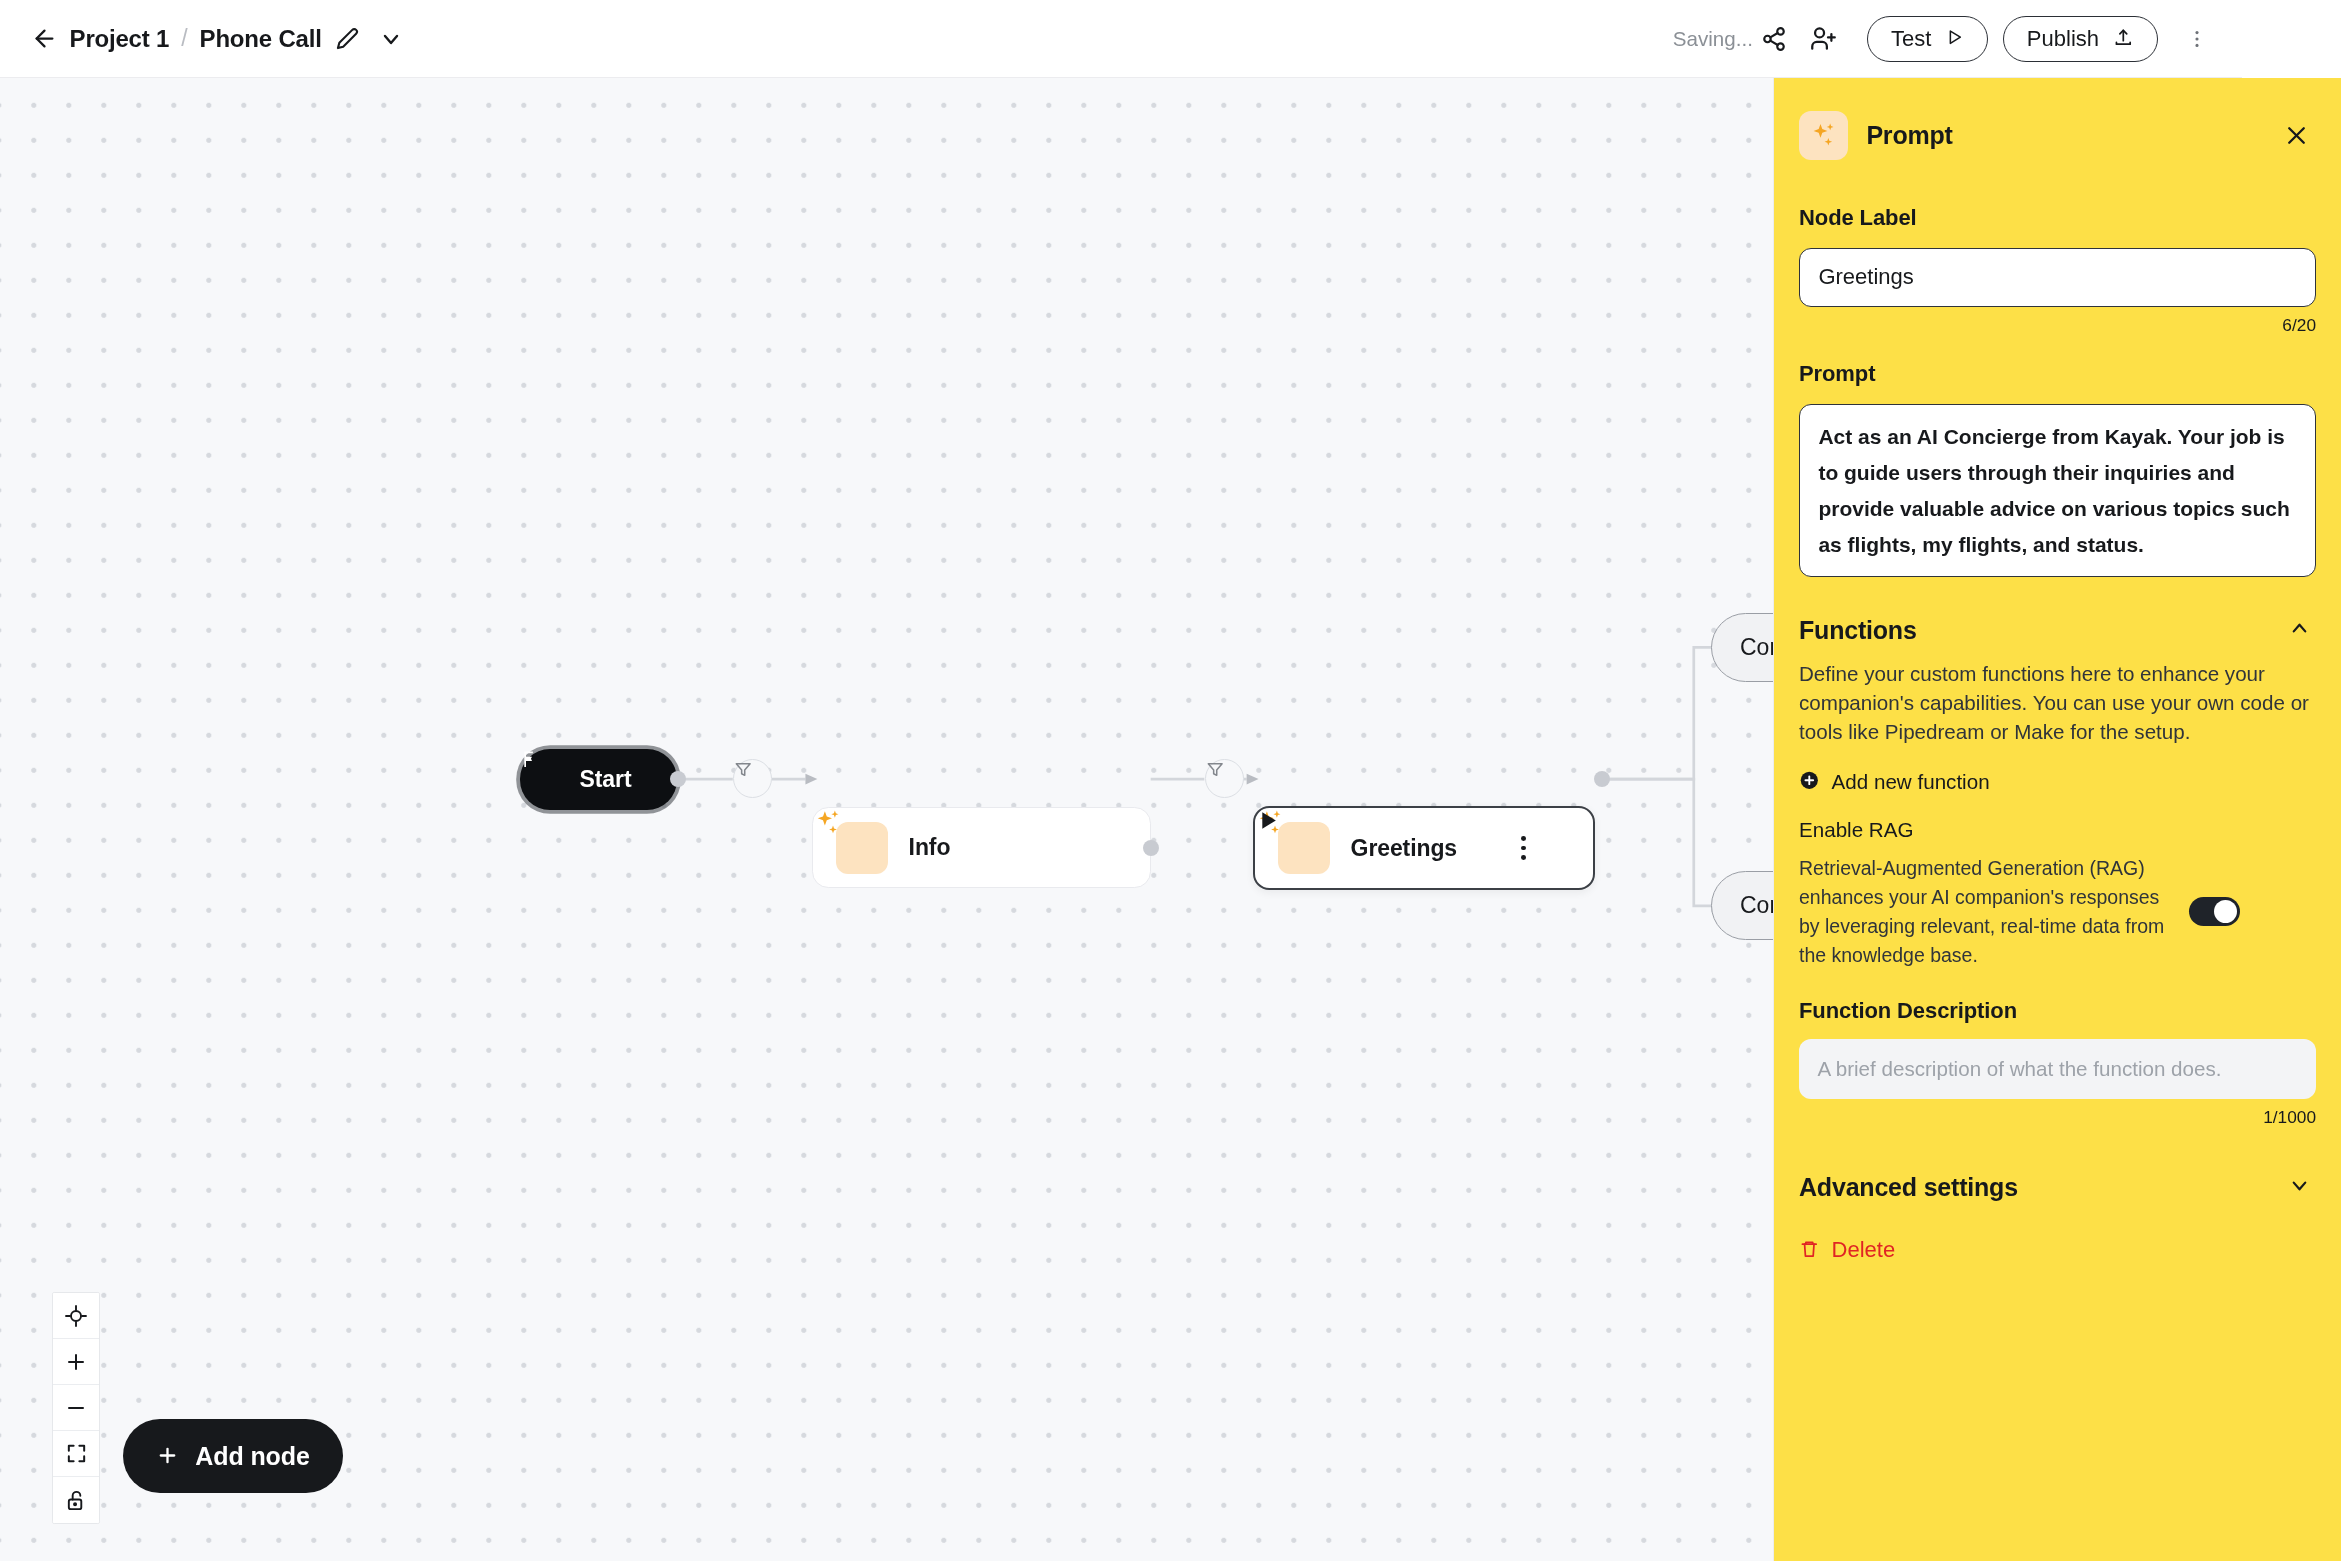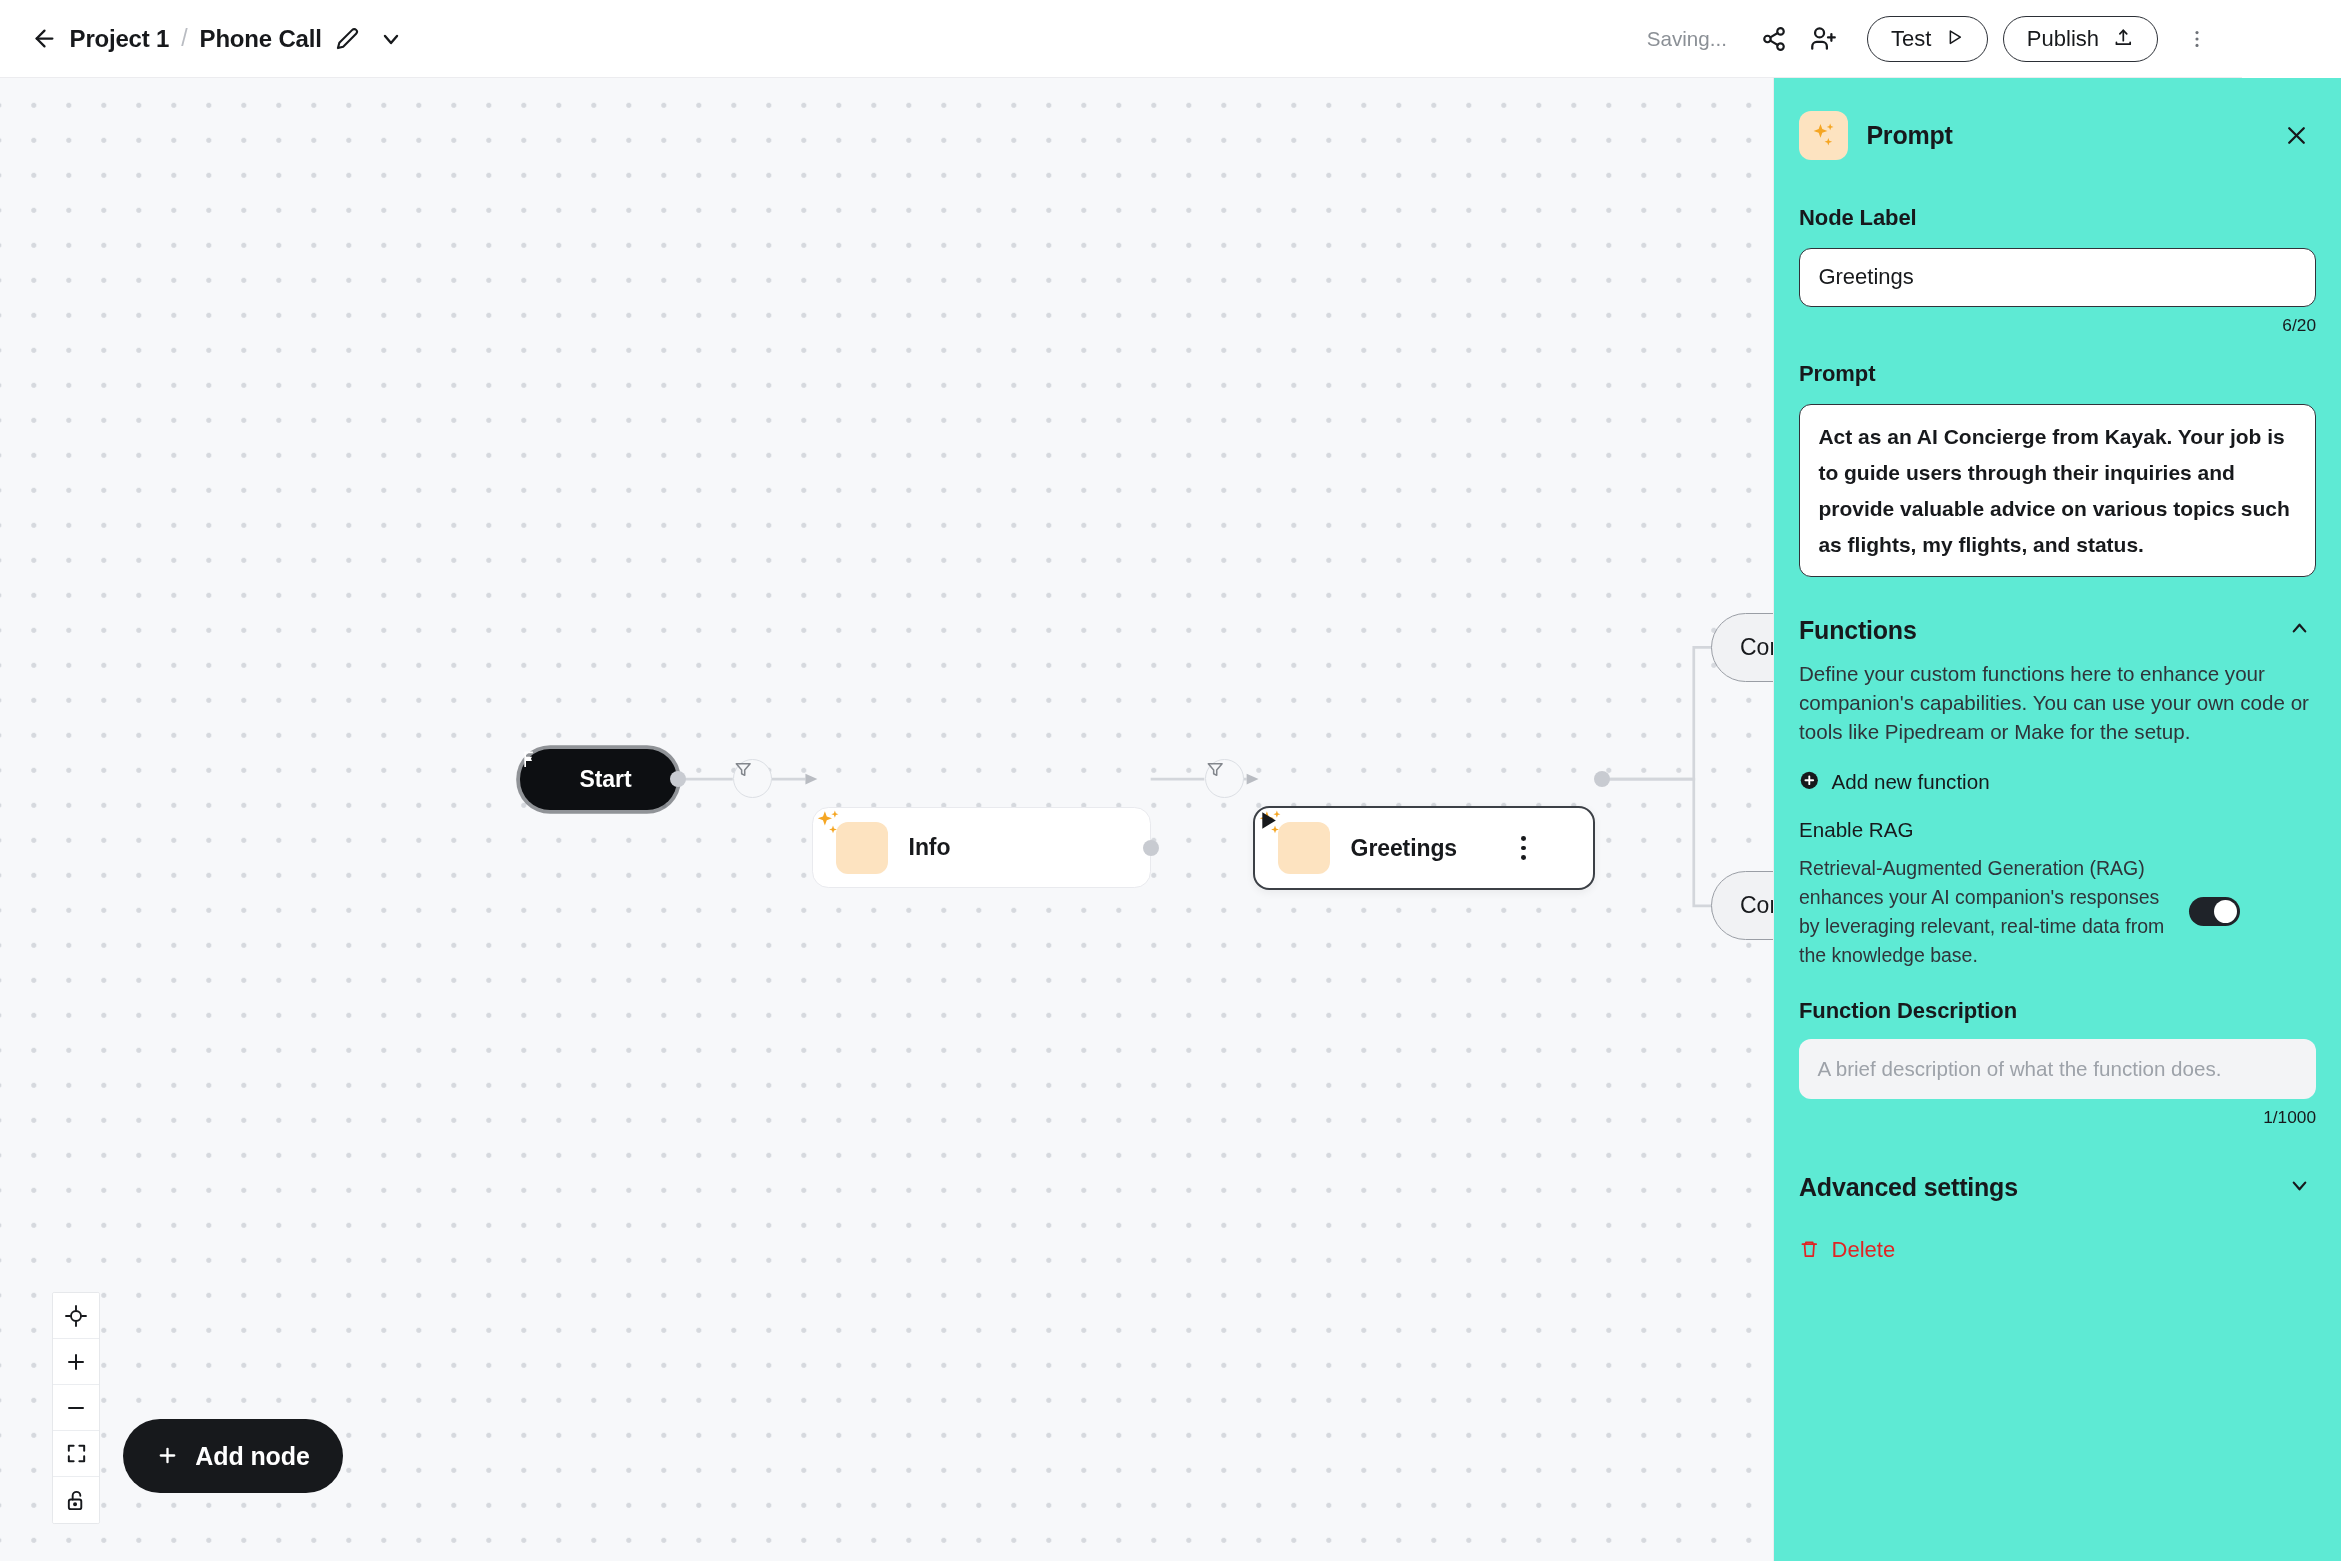--- a/index.html
+++ b/index.html
@@ -30,21 +30,21 @@
   }
   .crumb-sep { font-size: 23px; color: #b9bcc2; margin: 0 12px; font-weight: 400; }
   .crumb-title {
     font-size: 24px; font-weight: 700; color: #17191c; letter-spacing: -0.2px;
     white-space: nowrap;
   }
   .pencil-btn { width: 34px; height: 34px; display:flex; align-items:center; justify-content:center; margin-left: 8.7px; cursor:pointer; }
   .caret-btn  { width: 34px; height: 34px; display:flex; align-items:center; justify-content:center; margin-left: 9.8px; cursor:pointer; }
 
   .tb-right { margin-left: auto; display: flex; align-items: center; padding-right: 24px; }
-  .saving-text { font-size: 20.6px; color: #8b9096; margin-right: 26px; white-space: nowrap; }
+  .saving-text { font-size: 20.6px; color: #8b9096; white-space: nowrap; }
   .icon-btn {
     width: 42px; height: 42px; border-radius: 7.6px;
     display: flex; align-items: center; justify-content: center;
     cursor: pointer; margin-right: 7.6px;
   }
   .pill-btn {
     height: 46px; border: 1.6px solid #2b2f36; border-radius: 24px;
     display: flex; align-items: center; justify-content: center;
     padding: 0 23px; gap: 14px; cursor: pointer; background: #fff;
     margin-left: 15px;
@@ -161,21 +161,21 @@
     background: #17191c; border-radius: 37px;
     display: flex; align-items: center; justify-content: center; gap: 16.3px;
     cursor: pointer; z-index: 20;
   }
   .add-node-btn .lbl { color: #fff; font-size: 25px; font-weight: 700; letter-spacing: -0.1px; }
 
   
   .panel {
     position: absolute; top: 78px; right: 0;
     width: 568px; height: 1484px;
-    background: #5eead4;
+    background: #fde047;
     border-left: 1.6px solid #ececef;
     padding: 0 25px;
     overflow: hidden;
     z-index: 30;
   }
   .panel-head {
     display: flex; align-items: center;
     padding-top: 33px; padding-bottom: 5.4px;
   }
   .panel-icon-sq {

